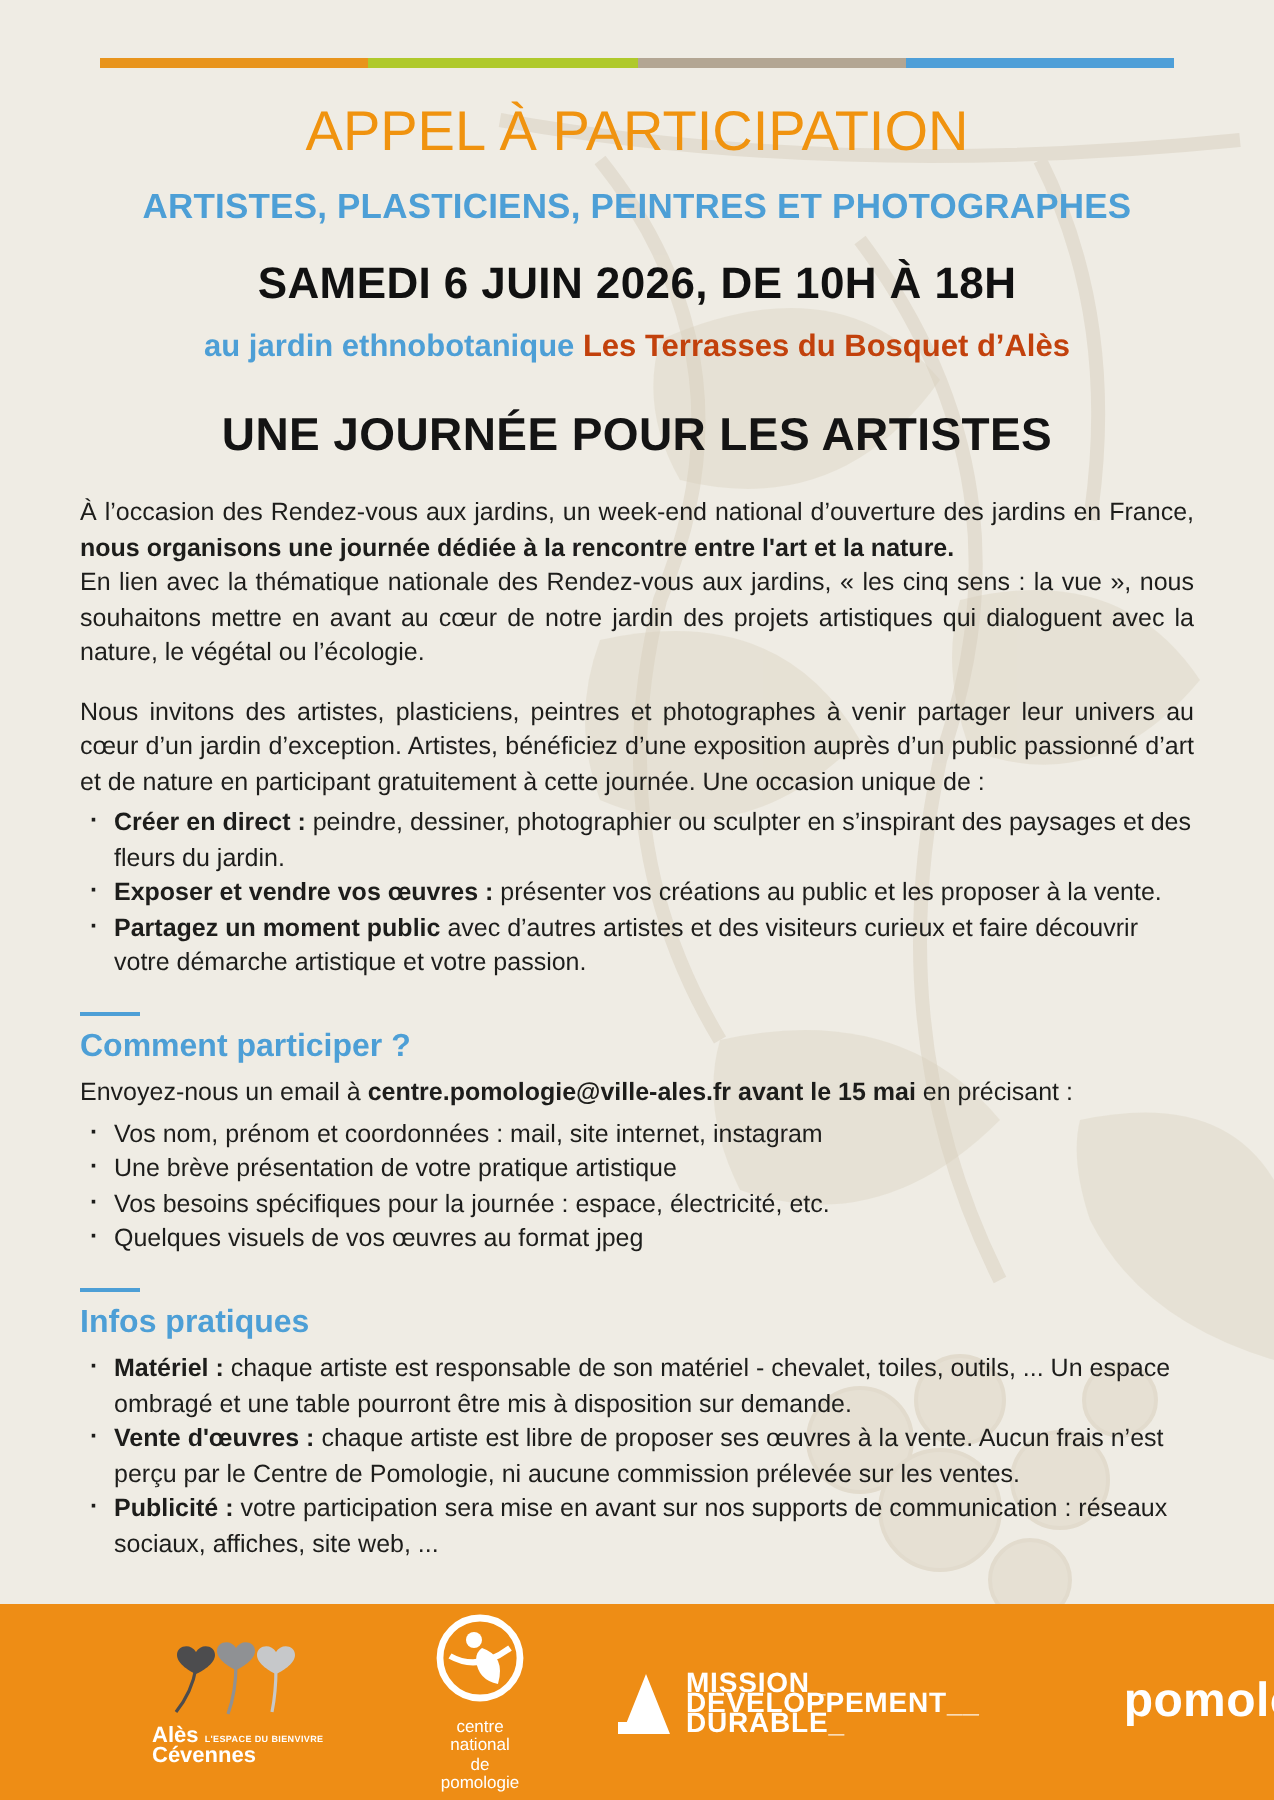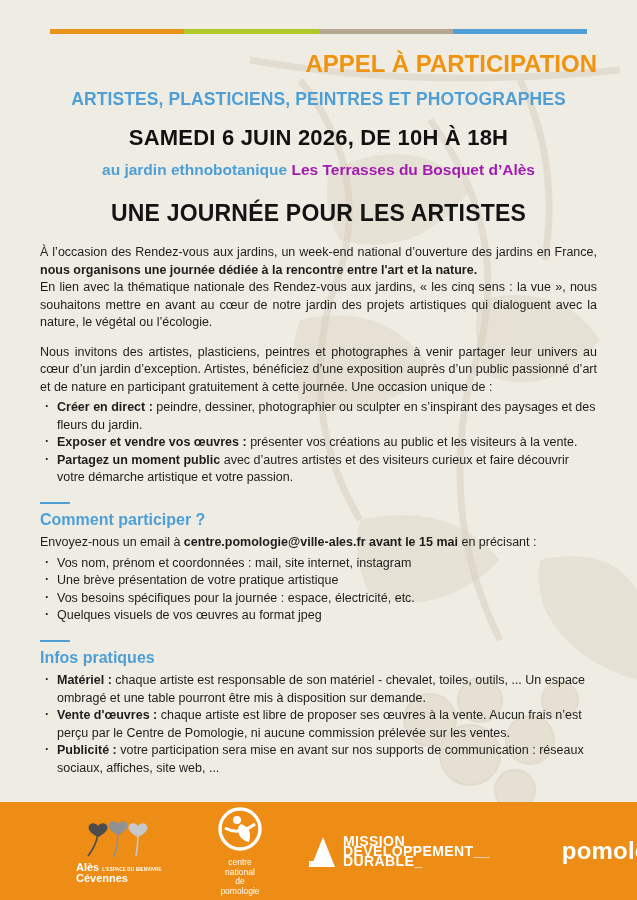--- a/index.html
+++ b/index.html
@@ -7,29 +7,29 @@
     position:relative; width:637px; height:900px; margin:0 auto;
     background:#EFECE4; overflow:hidden;
     font-family:"Liberation Sans", sans-serif; color:#1d1d1b;
   }
   .watermark { position:absolute; inset:0; z-index:0; pointer-events:none; }
   .topbar { position:absolute; top:29px; left:50px; width:537px; height:5px; display:flex; z-index:2; }
   .topbar div { flex:1; }
 
   .content { position:relative; z-index:1; padding:0 40px; }
 
-  .title { padding-top:51px; margin:0; text-align:right; font-size:24px; font-weight:700;
+  .title { padding-top:51px; margin:0; text-align:center; font-size:28px; font-weight:400;
            color:#F0930F; letter-spacing:0px; line-height:1.05; }
   .subtitle { margin:13px 0 0; text-align:center; font-size:17.5px; font-weight:bold;
               color:#4D9FD6; letter-spacing:0.1px; }
   .date { margin:15px 0 0; text-align:center; font-size:22px; font-weight:800; color:#111;
           letter-spacing:0.2px; }
   .location { margin:10px 0 0; text-align:center; font-size:15.5px; font-weight:bold; }
   .location .blue { color:#4D9FD6; }
-  .location .orange { color:#a21caf; }
+  .location .orange { color:#c2410c; }
   .main-heading { margin:21px 0 0; text-align:center; font-size:23px; font-weight:800;
                   color:#141414; letter-spacing:0.2px; }
 
   .bodytext { font-size:12.5px; line-height:17.5px; text-align:justify; }
   .bodytext p { margin:0; }
   .p1 { margin-top:17px !important; }
   .p2 { margin-top:12px !important; }
   .bold, b { font-weight:bold; }
 
   ul.bullets { list-style:none; margin:3px 0 0; padding:0; text-align:left; }
@@ -96,21 +96,21 @@
       <span class="blue">au jardin ethnobotanique </span><span class="orange">Les Terrasses du Bosquet d’Alès</span>
     </div>
 
     <h2 class="main-heading">UNE JOURNÉE POUR LES ARTISTES</h2>
 
     <div class="bodytext">
       <p class="p1"><span>À l’occasion des Rendez-vous aux jardins, un week-end national d’ouverture des jardins en France, </span><span class="bold">nous organisons une journée dédiée à la rencontre entre l'art et la nature.</span><span></span><br><span>En lien avec la thématique nationale des Rendez-vous aux jardins, « les cinq sens : la vue », nous souhaitons mettre en avant au cœur de notre jardin des projets artistiques qui dialoguent avec la nature, le végétal ou l’écologie.</span></p>
       <p class="p2"><span>Nous invitons des artistes, plasticiens, peintres et photographes à venir partager leur univers au cœur d’un jardin d’exception. Artistes, bénéficiez d’une exposition auprès d’un public passionné d’art et de nature en participant gratuitement à cette journée. Une occasion unique de :</span></p>
       <ul class="bullets">
         <li><span class="bold">Créer en direct : </span><span>peindre, dessiner, photographier ou sculpter en s’inspirant des paysages et des fleurs du jardin.</span></li>
-        <li><span class="bold">Exposer et vendre vos œuvres : </span><span>présenter vos créations au public et les visiteurs à la vente.</span></li>
+        <li><span class="bold">Exposer et vendre vos œuvres : </span><span>présenter vos créations au public et les proposer à la vente.</span></li>
         <li><span class="bold">Partagez un moment public </span><span>avec d’autres artistes et des visiteurs curieux et faire découvrir votre démarche artistique et votre passion.</span></li>
       </ul>
 
       <div class="section">
         <div class="rule"></div>
         <h3 class="section-heading">Comment participer ?</h3>
         <p><span>Envoyez-nous un email à </span><span class="bold">centre.pomologie@ville-ales.fr avant le 15 mai</span><span> en précisant :</span></p>
         <ul class="bullets">
           <li>Vos nom, prénom et coordonnées : mail, site internet, instagram</li>
           <li>Une brève présentation de votre pratique artistique</li>

